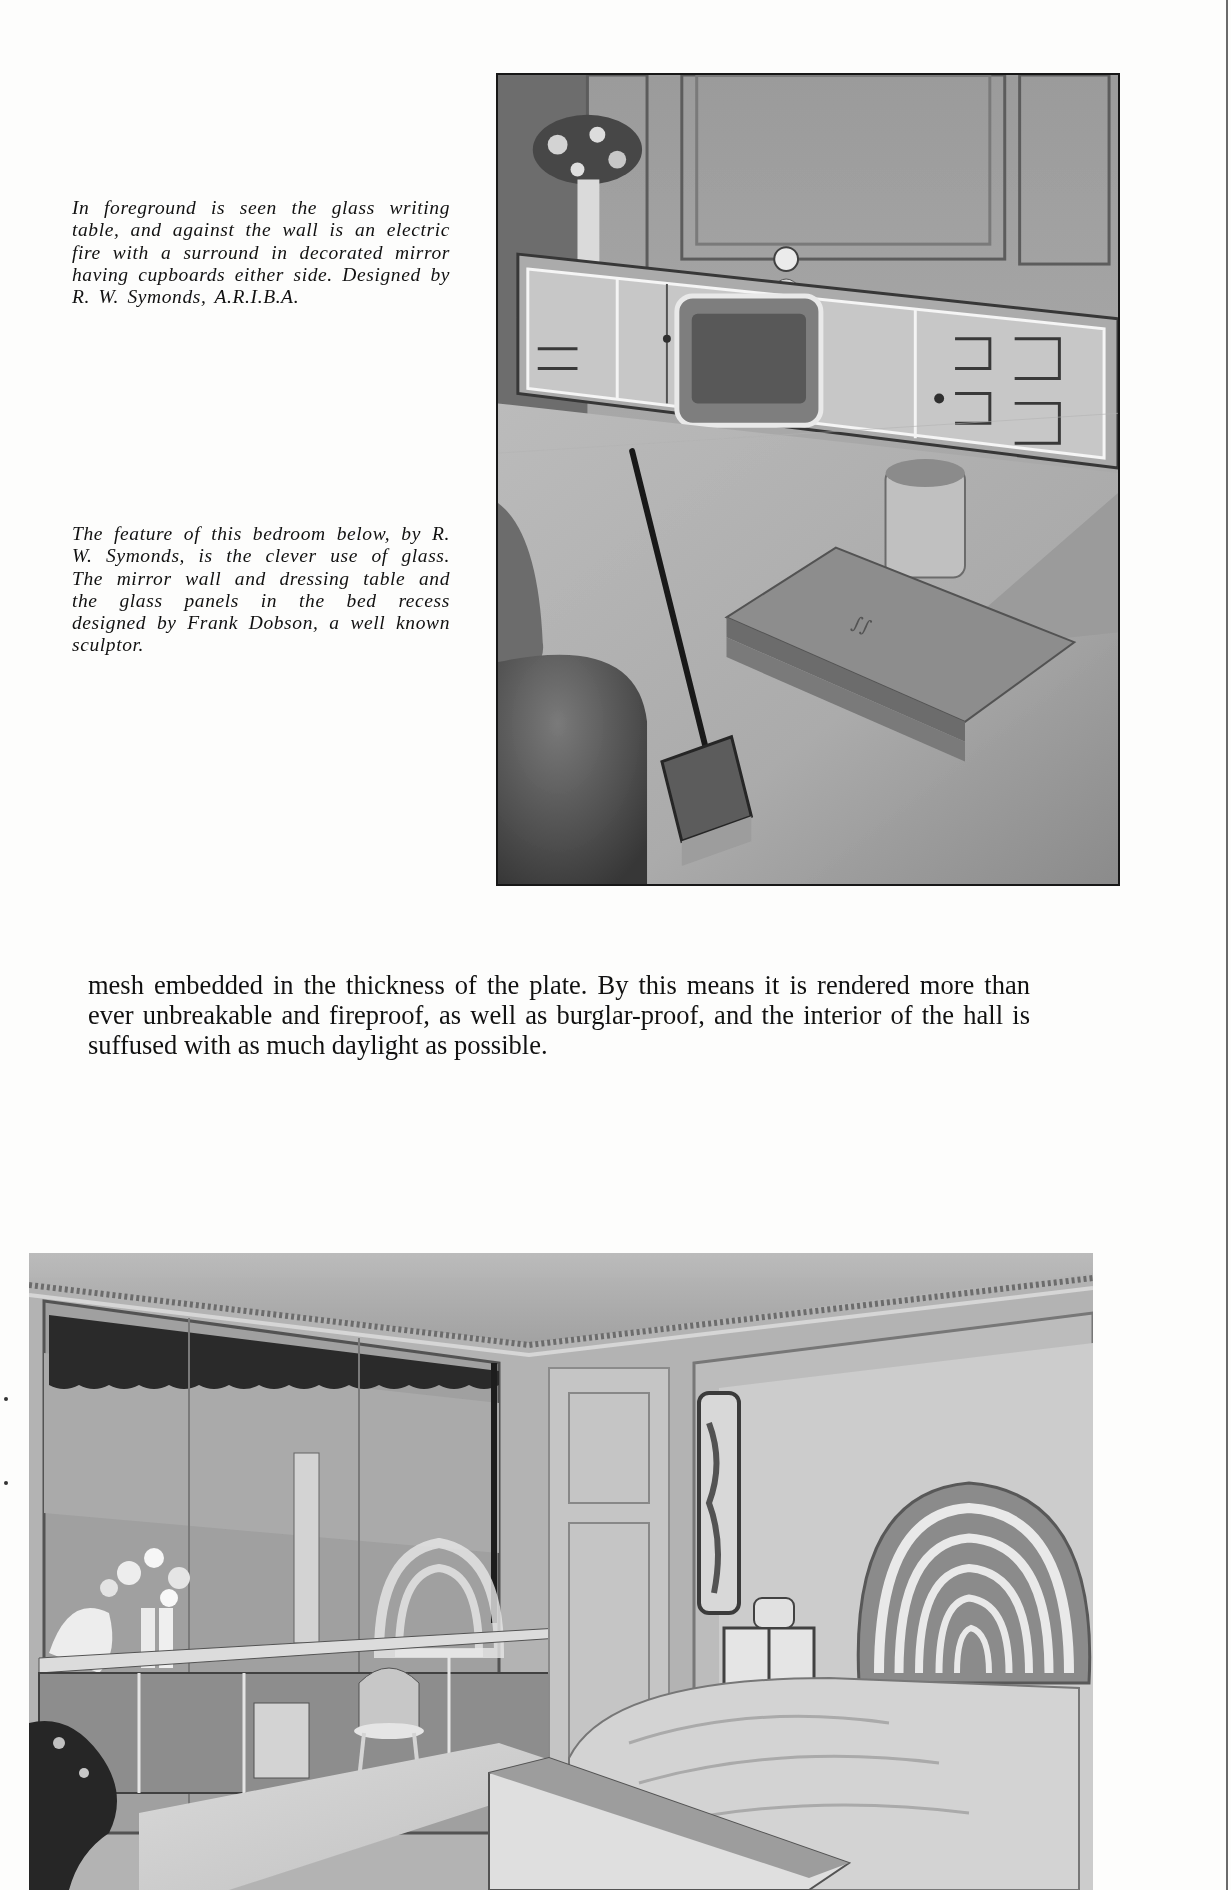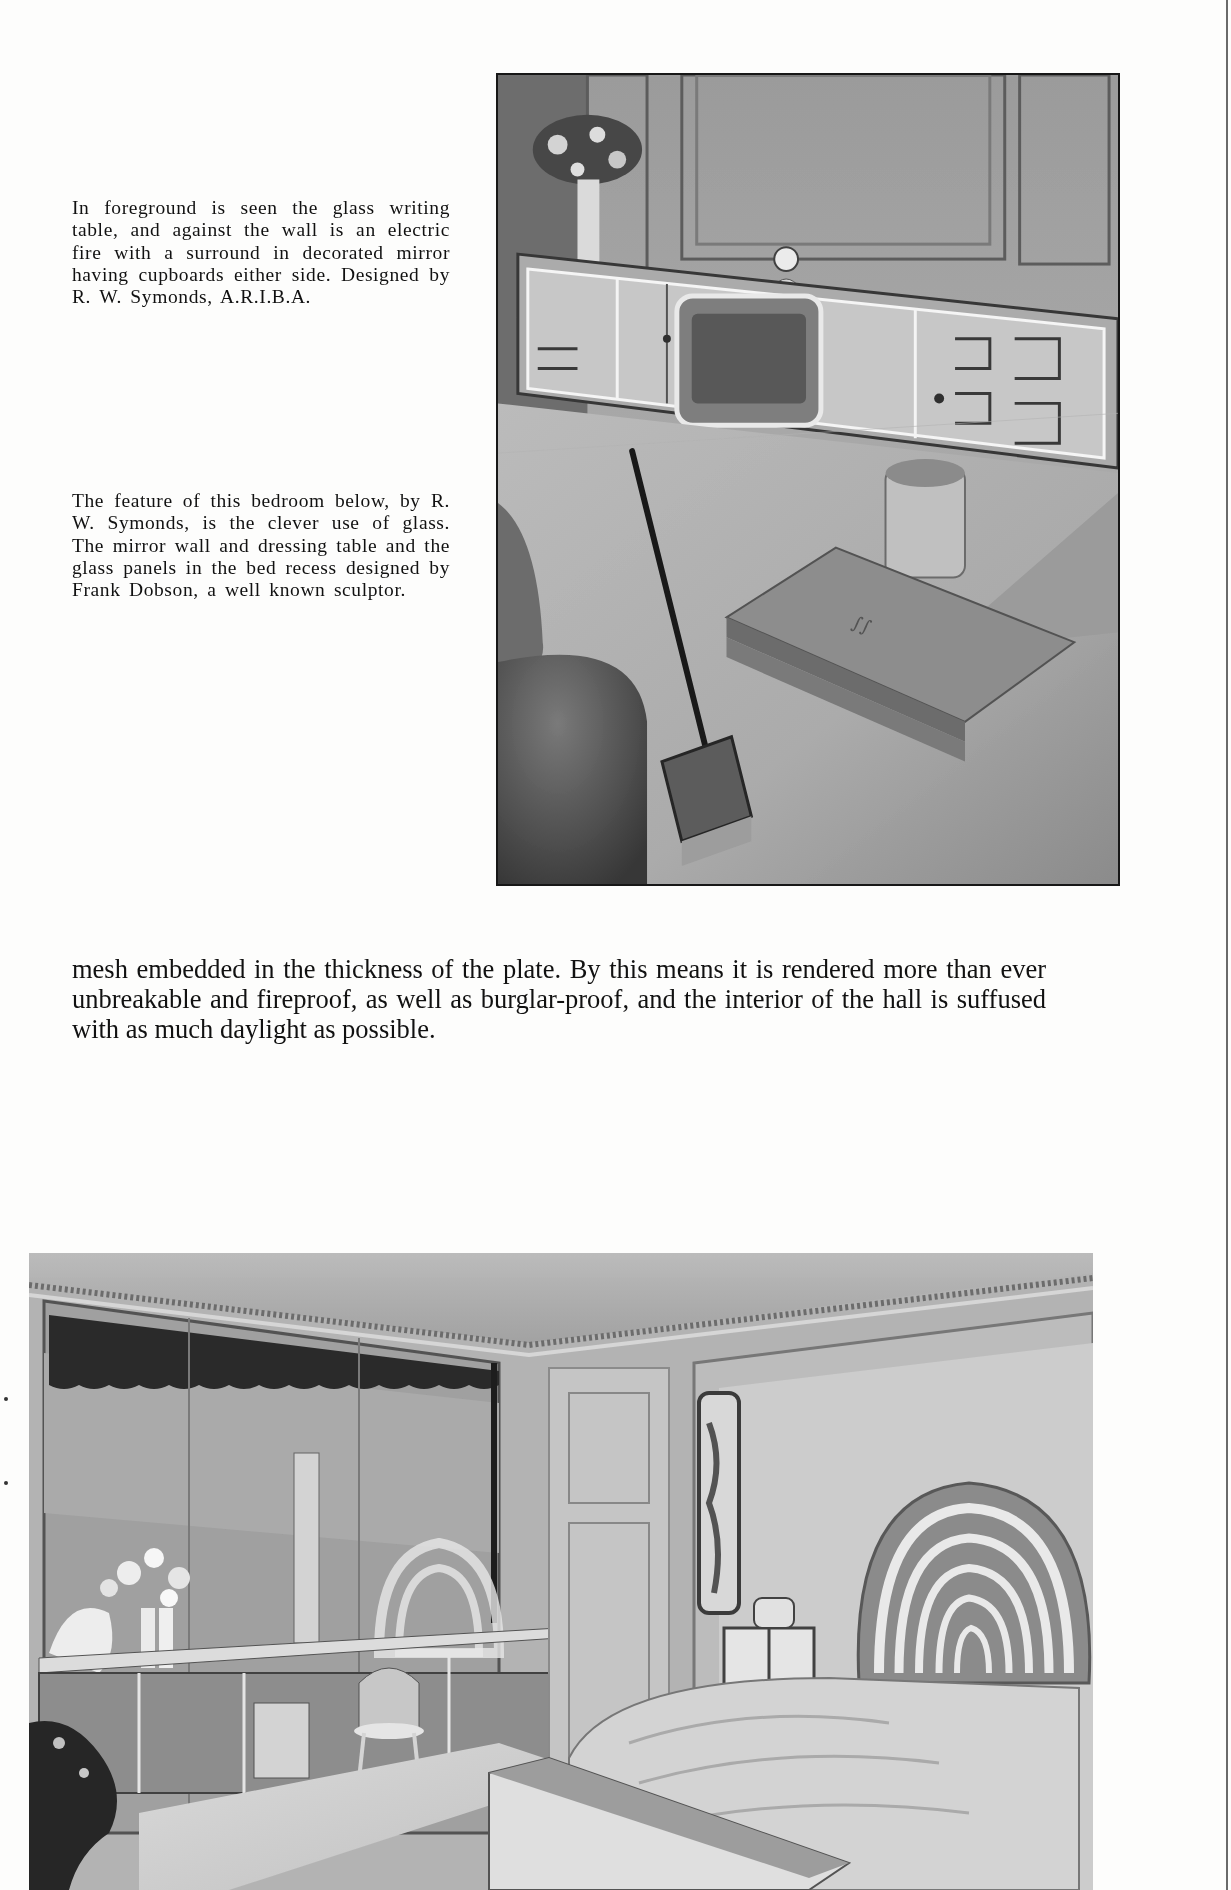--- a/index.html
+++ b/index.html
@@ -16,32 +16,32 @@
   .photo {
     position: absolute; overflow: hidden; background: #8c8c8c;
     filter: contrast(1.05);
   }
   #photo-top { left: 496px; top: 73px; width: 624px; height: 813px; border: 2px solid #1c1c1c; box-sizing: border-box; }
   #photo-bottom { left: 29px; top: 1253px; width: 1064px; height: 637px; }
   .photo svg { display: block; width: 100%; height: 100%; }
 
   .caption {
     position: absolute; left: 72px; width: 378px;
-    font-size: 19.5px; line-height: 22.3px;
+    font-style: italic; font-size: 19.5px; line-height: 22.3px;
     text-align: justify; letter-spacing: 0.6px; word-spacing: 3px;
     color: #111;
   }
   #caption-1 { top: 197px; }
-  #caption-2 { top: 490px; }
+  #caption-2 { top: 523px; }
 
   .body-text {
     position: absolute; left: 72px; top: 954px; width: 974px;
     font-size: 26.5px; line-height: 30px; color: #111;
   }
-  .body-text p { margin: 0; text-align: justify; text-align-last: justify; font-family: Liberation Serif, serif; }
+  .body-text p { margin: 16px; text-align: justify; text-align-last: justify; font-family: Liberation Serif, serif; }
   .body-text p.last-line-left { text-align-last: left; }
   .body-text p.indent { text-indent: 20px; }
   .margin-dot { position: absolute; width: 4px; height: 4px; border-radius: 50%; background: #333; }
 </style>
 </head>
 <body>
 
 <div class="page-edge"></div>
 <div class="margin-dot" style="left:4px; top:1397px;"></div>
 <div class="margin-dot" style="left:4px; top:1481px;"></div>

